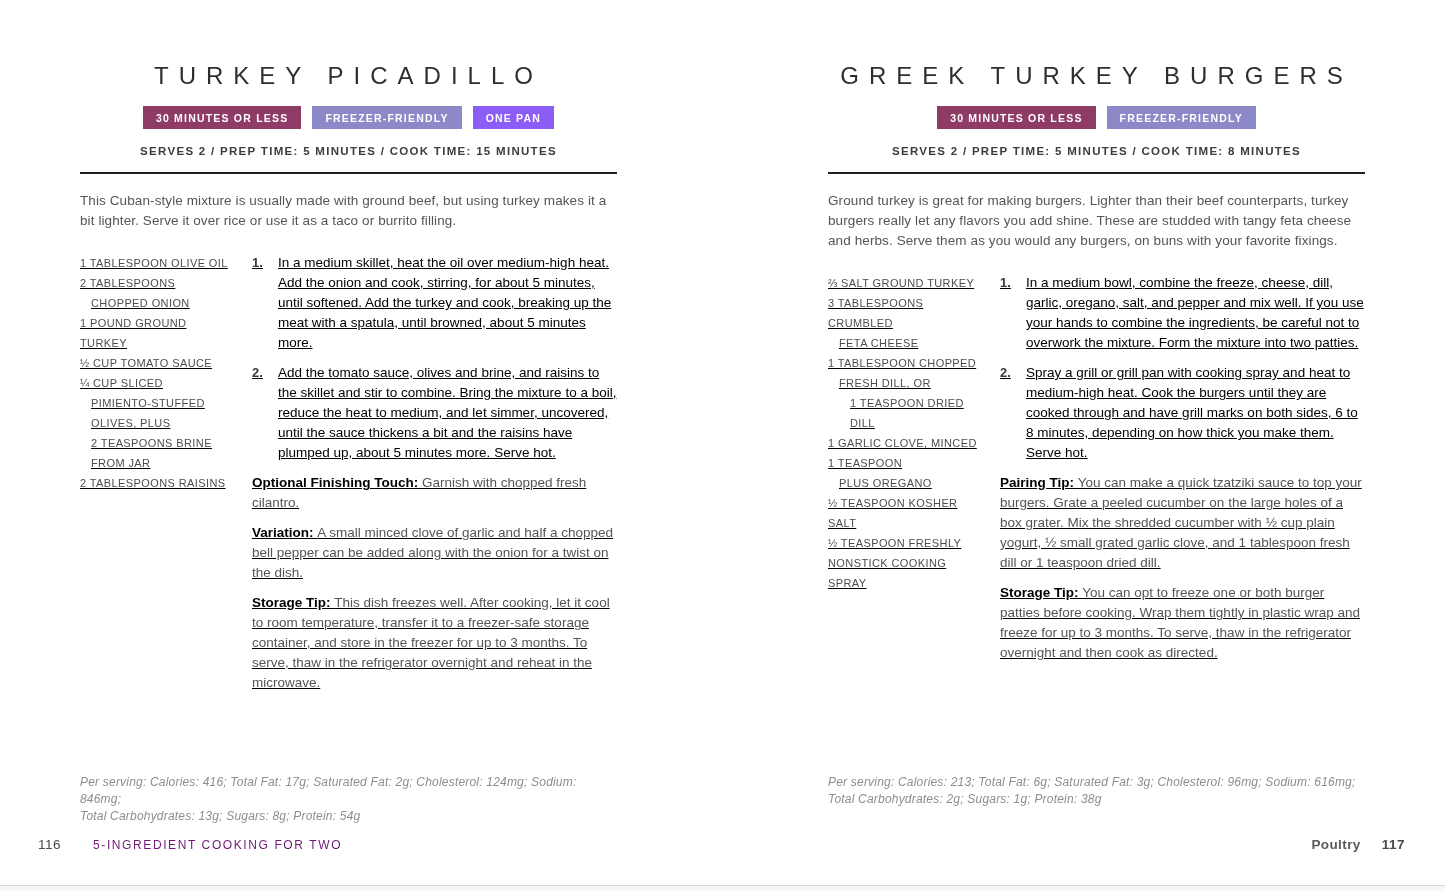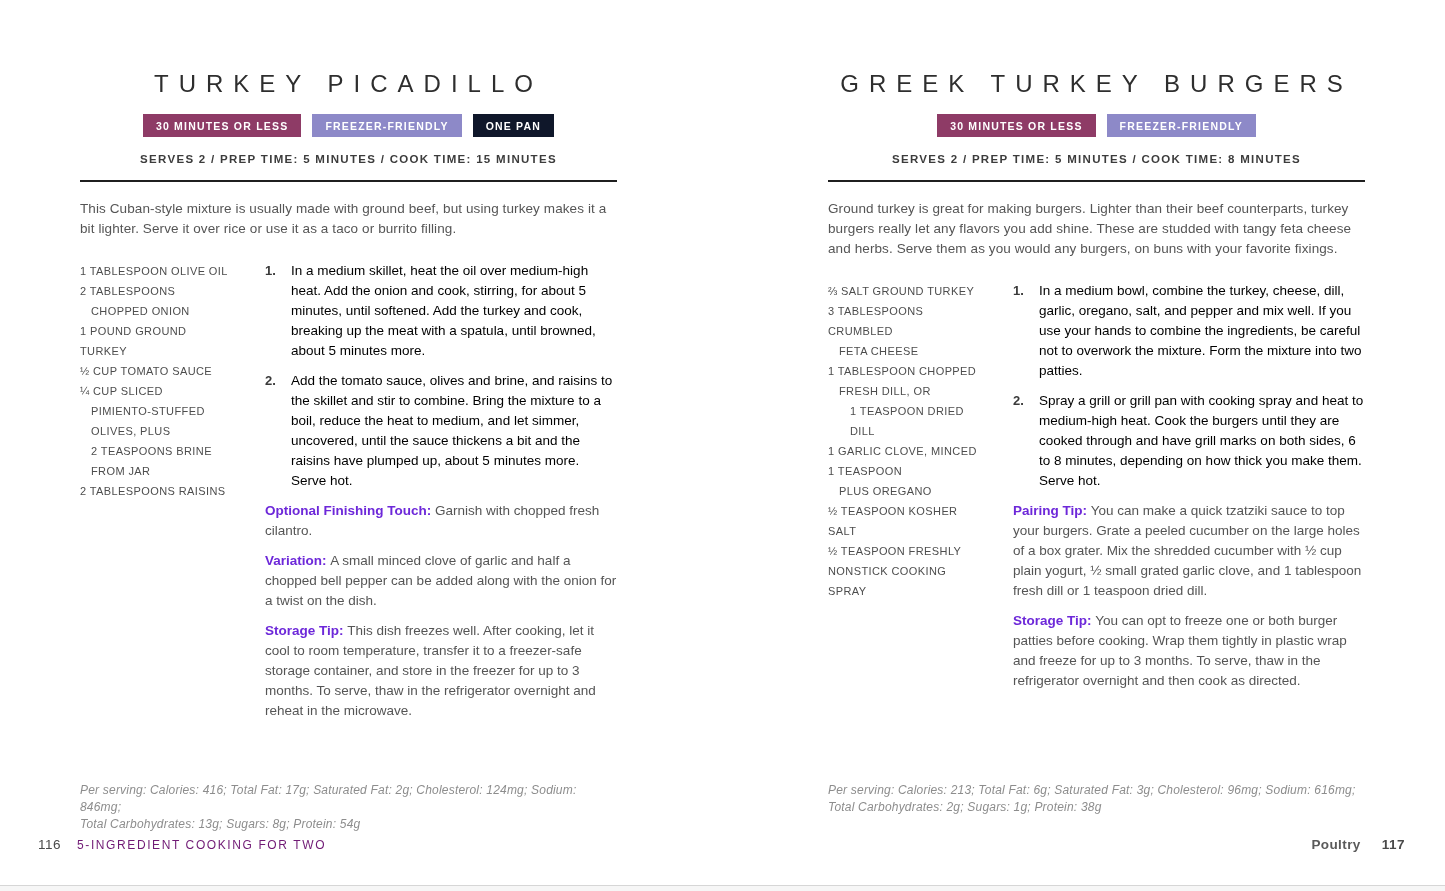--- a/index.html
+++ b/index.html
@@ -1,21 +1,21 @@
 <!DOCTYPE html>
 <html><head>
 <meta charset="utf-8">
 <style>
   html,body{margin:0;padding:0;}
   body{
     width:1445px;height:891px;position:relative;background:#ffffff;
     font-family:"Liberation Sans","DejaVu Sans",sans-serif;
     -webkit-font-smoothing:antialiased;overflow:hidden;
   }
-  .page{position:absolute;top:12px;width:537px;height:684px;}
+  .page{position:absolute;top:4px;width:537px;height:684px;}
   .page-left{left:80px;}
   .page-right{left:828px;}
 
   .recipe-title{
     margin-top:58px;text-align:center;font-size:24px;font-weight:400;
     letter-spacing:10px;color:#2e2e2e;white-space:nowrap;
   }
   .badge-row{margin-top:15px;display:flex;justify-content:center;gap:11px;}
   .badge{
     display:inline-block;color:#ffffff;font-size:10.5px;font-weight:700;
@@ -24,56 +24,56 @@
   }
   .serves-line{
     margin-top:16px;text-align:center;font-size:11.5px;font-weight:700;
     letter-spacing:1.3px;color:#3c3c3c;white-space:nowrap;
   }
   .rule{margin-top:15px;border:none;border-top:2px solid #1f1f1f;width:100%;}
   .intro{
     margin-top:17px;font-size:13.5px;line-height:20px;color:#555555;
     letter-spacing:0.1px;
   }
-  .cols{margin-top:22px;display:grid;grid-template-columns:152px 1fr;column-gap:33px;}
+  .cols{margin-top:22px;display:grid;grid-template-columns:152px 1fr;column-gap:20px;text-decoration:underline;}
   .ing{font-size:11px;line-height:20px;color:#4d4d4d;letter-spacing:0.4px;font-weight:400;}
   .ind-1{padding-left:11px;}
   .ind-2{padding-left:22px;}
   .step{display:flex;margin-bottom:10px;}
   .step-num{flex:0 0 26px;font-weight:700;color:#3a3a3a;font-size:13px;line-height:20px;}
   .step-text{flex:1;font-size:13.5px;line-height:20px;color:#000000;}
   .tip{margin:10px 0 0 0;font-size:13.5px;line-height:20px;color:#555555;}
-  .tip b{color:#6d28d9;}
+  .tip b{color:#000000;}
   .nutrition{
     position:absolute;top:770px;left:0;width:100%;
     font-style:italic;font-size:12px;line-height:17px;color:#8d8d8d;letter-spacing:0.2px;
   }
   .footer-left{
-    position:absolute;top:837px;left:38px;display:flex;align-items:baseline;gap:16px;
+    position:absolute;top:837px;left:38px;display:flex;align-items:baseline;gap:32px;
   }
   .footer-right{
     position:absolute;top:837px;right:40px;display:flex;align-items:baseline;gap:21px;font-weight:bold;
   }
   .page-num{font-size:13.5px;color:#4a4a4a;letter-spacing:0.5px;}
   .book-title{font-size:12px;color:#701a75;letter-spacing:1.6px;}
   .section-name{font-size:13.5px;color:#5a5a5a;letter-spacing:0.4px;}
   .page-bottom-edge{
     position:absolute;left:0;bottom:0;width:100%;height:5px;
     background:#f6f6f6;border-top:1px solid #d6d6d6;
   }
 </style>
 </head>
 <body>
 
 <section class="page page-left">
   <h1 class="recipe-title">TURKEY PICADILLO</h1>
   <div class="badge-row">
       <span class="badge" style="background: rgb(142, 59, 102);">30 MINUTES OR LESS</span>
       <span class="badge" style="background: rgb(141, 137, 200);">FREEZER-FRIENDLY</span>
-      <span class="badge" style="background: #0f172a;">ONE PAN</span>
+      <span class="badge" style="background: #8b5cf6;">ONE PAN</span>
     </div>
   <div class="serves-line">SERVES 2 / PREP TIME: 5 MINUTES / COOK TIME: 15 MINUTES</div>
   <hr class="rule">
   <p class="intro">This Cuban-style mixture is usually made with ground beef, but using turkey makes it a bit lighter. Serve it over rice or use it as a taco or burrito filling.</p>
   <div class="cols">
     <div class="ing-col">
         <div class="ing ind-0">1 TABLESPOON OLIVE OIL</div>
         <div class="ing ind-0">2 TABLESPOONS</div>
         <div class="ing ind-1">CHOPPED ONION</div>
         <div class="ing ind-0">1 POUND GROUND TURKEY</div>
@@ -130,21 +130,21 @@
         <div class="ing ind-0">1 TEASPOON</div>
         <div class="ing ind-1">PLUS OREGANO</div>
         <div class="ing ind-0">½ TEASPOON KOSHER SALT</div>
         <div class="ing ind-0">½ TEASPOON FRESHLY</div>
         <div class="ing ind-0">NONSTICK COOKING SPRAY</div>
       </div>
     <div class="steps-col">
       <div>
           <div class="step">
             <span class="step-num">1.</span>
-            <span class="step-text">In a medium bowl, combine the turkey, cheese, dill, garlic, oregano, salt, and pepper and mix well. If you use your hands to combine the ingredients, be careful not to overwork the mixture. Form the mixture into two patties.</span>
+            <span class="step-text">In a medium bowl, combine the freeze, cheese, dill, garlic, oregano, salt, and pepper and mix well. If you use your hands to combine the ingredients, be careful not to overwork the mixture. Form the mixture into two patties.</span>
           </div>
           <div class="step">
             <span class="step-num">2.</span>
             <span class="step-text">Spray a grill or grill pan with cooking spray and heat to medium-high heat. Cook the burgers until they are cooked through and have grill marks on both sides, 6 to 8 minutes, depending on how thick you make them. Serve hot.</span>
           </div>
         </div>
       <div>
           <p class="tip"><b>Pairing Tip: </b>You can make a quick tzatziki sauce to top your burgers. Grate a peeled cucumber on the large holes of a box grater. Mix the shredded cucumber with ½ cup plain yogurt, ½ small grated garlic clove, and 1 tablespoon fresh dill or 1 teaspoon dried dill.</p>
           <p class="tip"><b>Storage Tip: </b>You can opt to freeze one or both burger patties before cooking. Wrap them tightly in plastic wrap and freeze for up to 3 months. To serve, thaw in the refrigerator overnight and then cook as directed.</p>
         </div>

